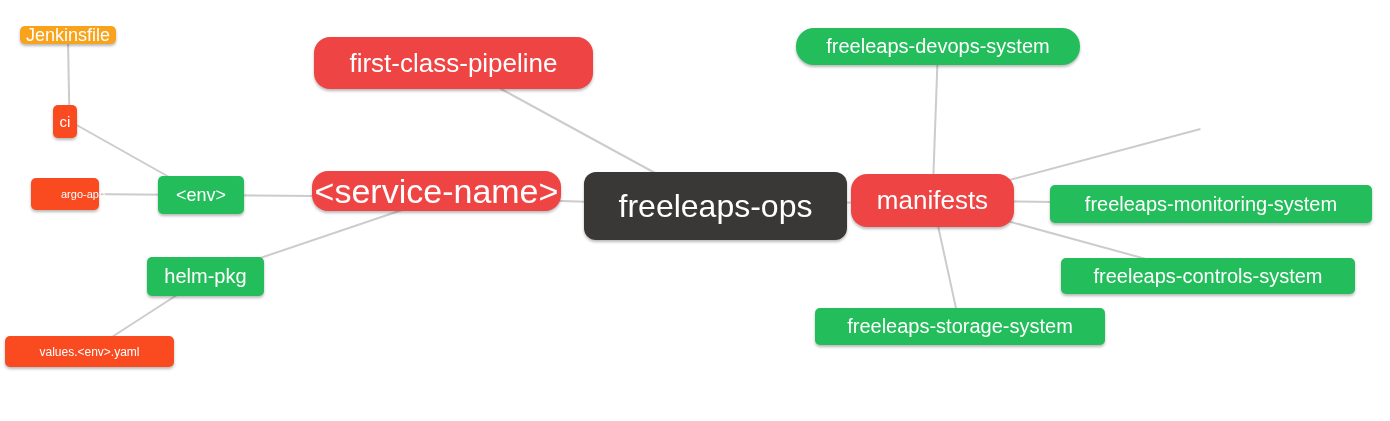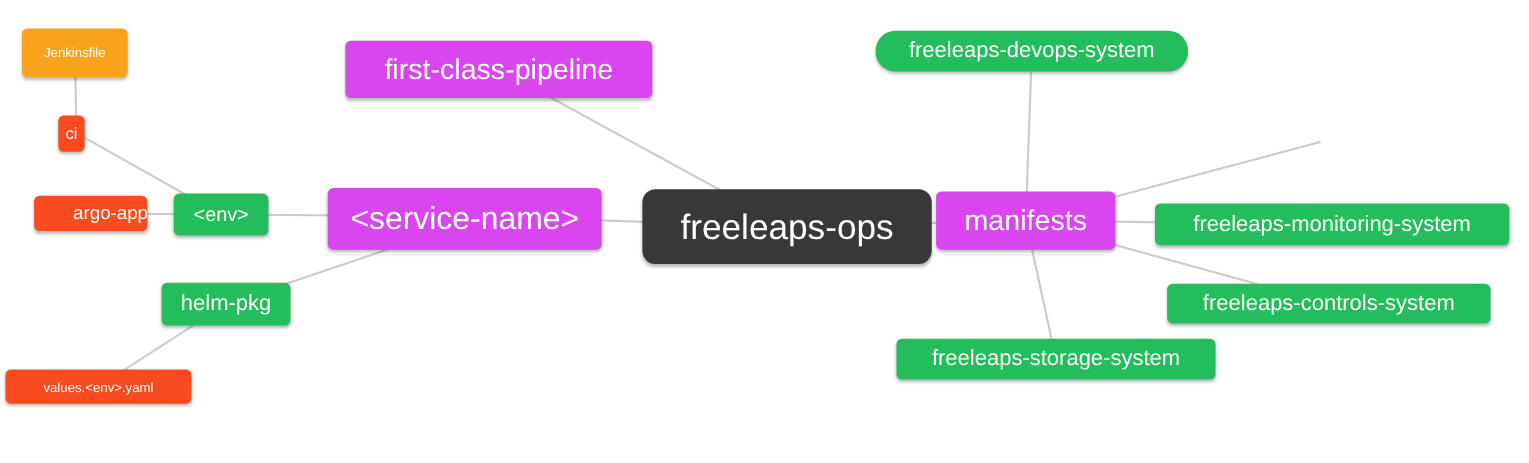--- a/index.html
+++ b/index.html
@@ -35,33 +35,33 @@
     justify-content: center;
     color: #ffffff;
     border-radius: 5px;
     box-shadow: 0 2px 3px rgba(0,0,0,0.28);
     white-space: nowrap;
     cursor: default;
     box-sizing: border-box;
   }
   
   .c-root   { background: #3a3836; border-radius: 12px; }
-  .c-blue   { background: #d946ef; }
+  .c-blue   { background: #ef4444; border-radius: 16px; }
   .c-green  { background: #23be5b; }
   .c-red    { background: #fa4a20; }
   .c-orange { background: #f9a21b; }
   
-  .n-jenkinsfile { left: 20px;   top: 26px;  width: 96px;  height: 44px; font-size: 12px; }
+  .n-jenkinsfile { left: 20px;   top: 26px;  width: 96px;  height: 18px; font-size: 18px; }
   .n-ci          { left: 53px;   top: 105px; width: 24px;  height: 33px; font-size: 15px; }
-  .n-argo        { left: 31px;   top: 178px; width: 103px;  height: 32px; font-size: 17px; padding-left: 36px; }
+  .n-argo        { left: 31px;   top: 178px; width: 68px;  height: 32px; font-size: 11px; padding-left: 36px; }
   .n-env         { left: 158px;  top: 176px; width: 86px;  height: 38px; font-size: 18px; }
   .n-helm        { left: 147px;  top: 257px; width: 117px; height: 39px; font-size: 20px; }
   .n-values      { left: 5px;    top: 336px; width: 169px; height: 31px; font-size: 12px; }
   .n-fcp         { left: 314px;  top: 37px;  width: 279px; height: 52px; font-size: 26px; }
-  .n-service     { left: 298px;  top: 171px; width: 249px; height: 56px; font-size: 29px; }
+  .n-service     { left: 312px;  top: 171px; width: 249px; height: 40px; font-size: 34px; }
   .n-root        { left: 584px;  top: 172px; width: 263px; height: 68px; font-size: 32px; }
   .n-manifests   { left: 851px;  top: 174px; width: 163px; height: 53px; font-size: 26px; }
   .n-devops      { left: 796px;  top: 28px;  width: 284px; height: 37px; font-size: 20px; border-radius: 18px; }
   .n-network     { left: 1053px; top: 111px; width: 295px; height: 36px; font-size: 20px; }
   .n-monitoring  { left: 1050px; top: 185px; width: 322px; height: 38px; font-size: 20px; }
   .n-controls    { left: 1061px; top: 258px; width: 294px; height: 36px; font-size: 20px; }
   .n-storage     { left: 815px;  top: 308px; width: 290px; height: 37px; font-size: 20px; }
 </style>
 </head>
 <body>

